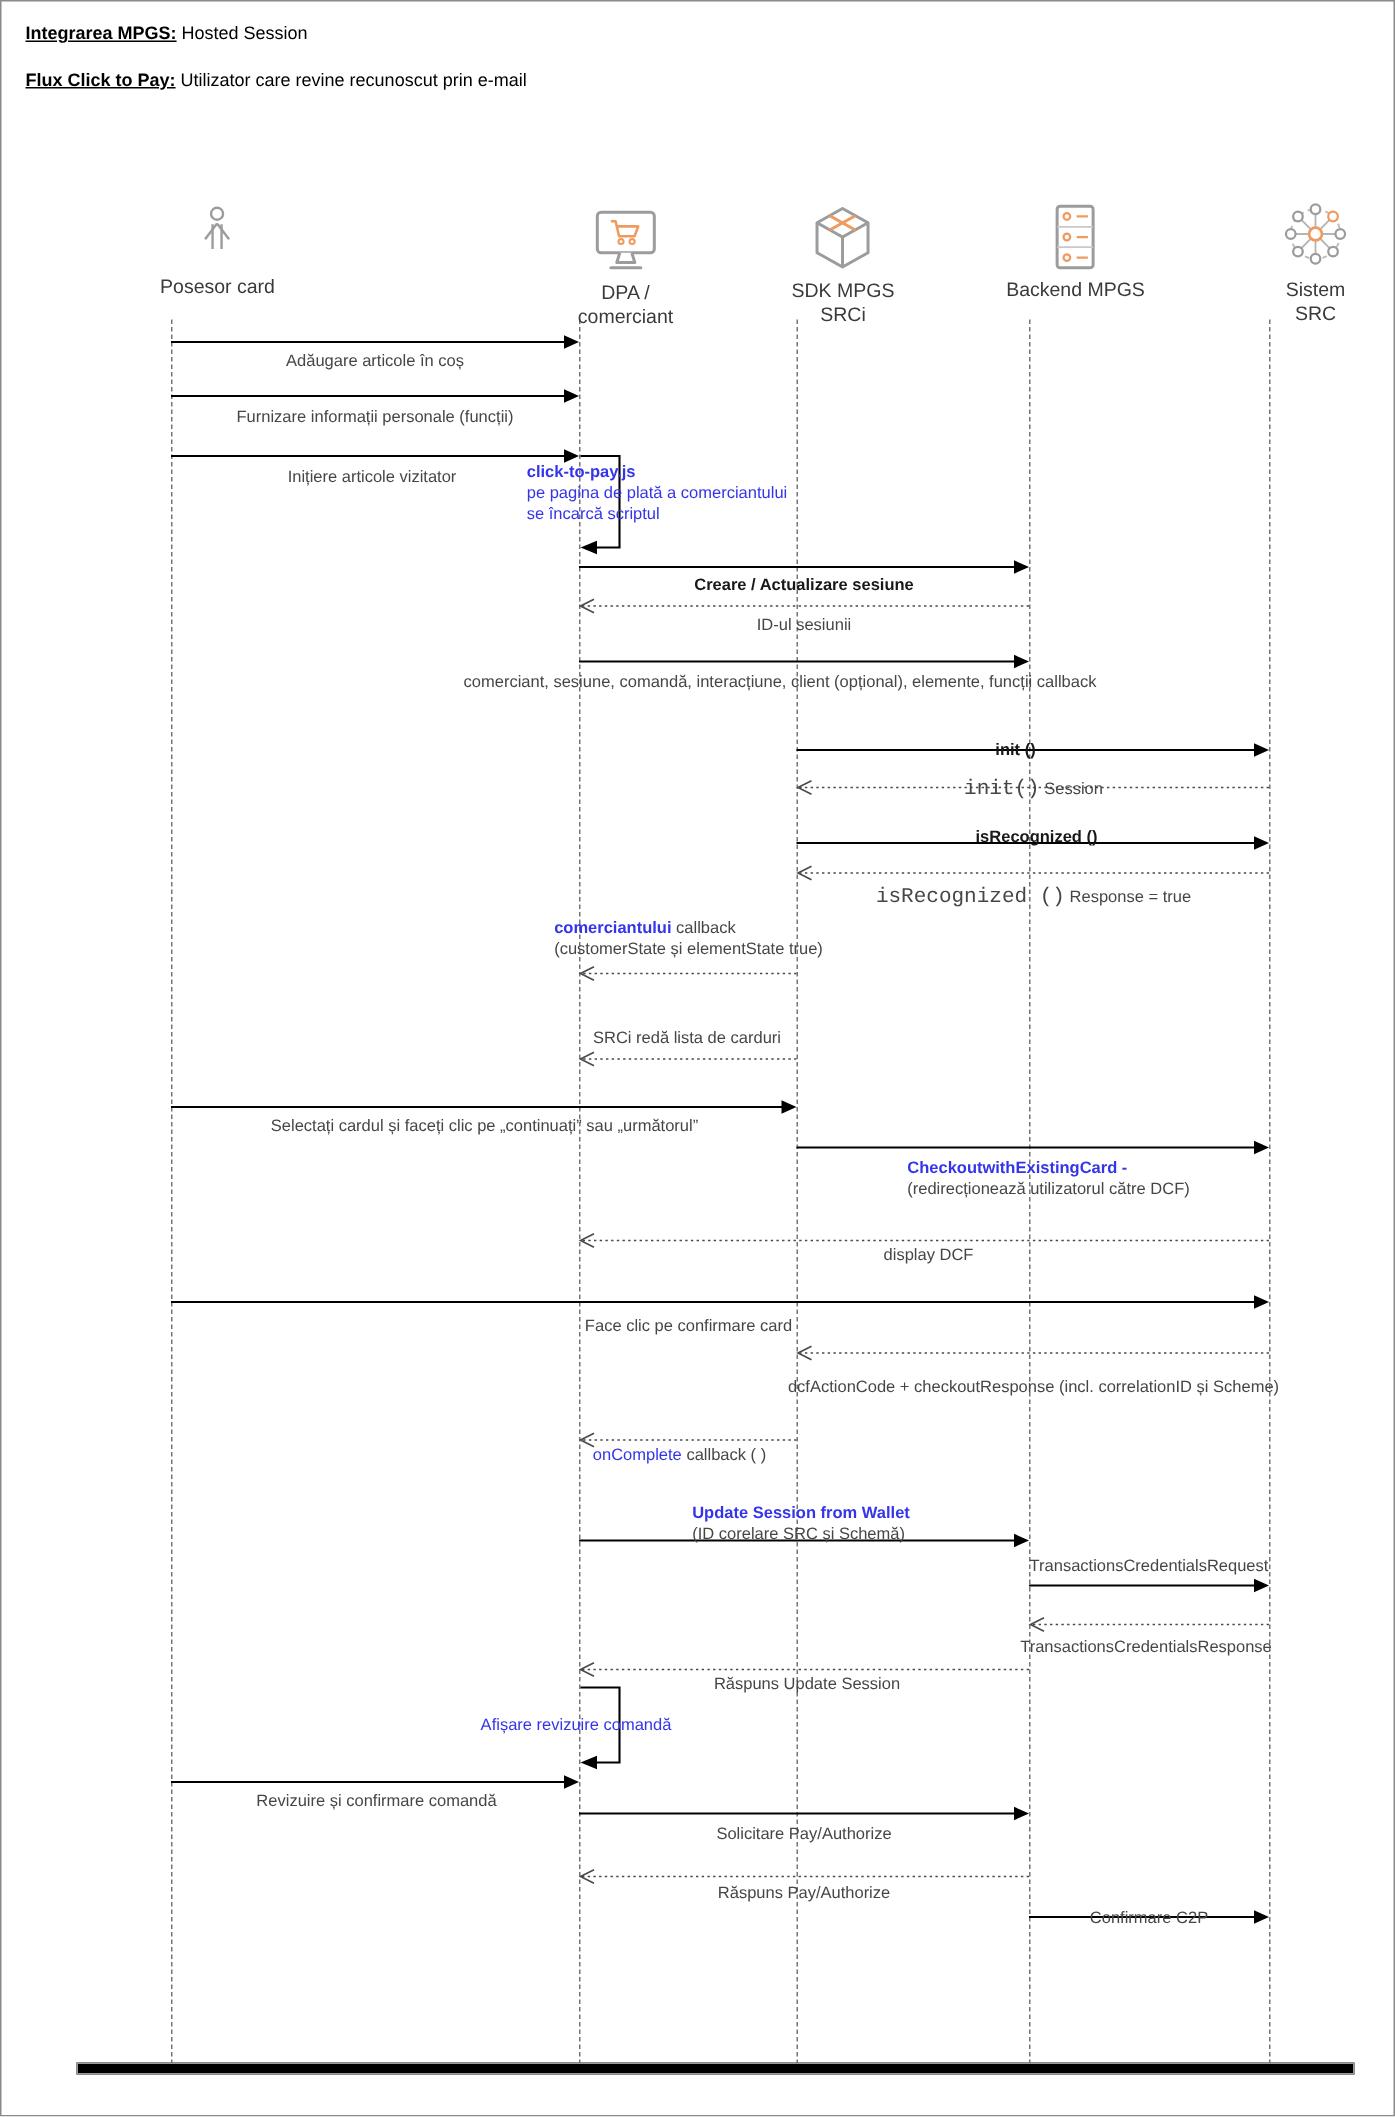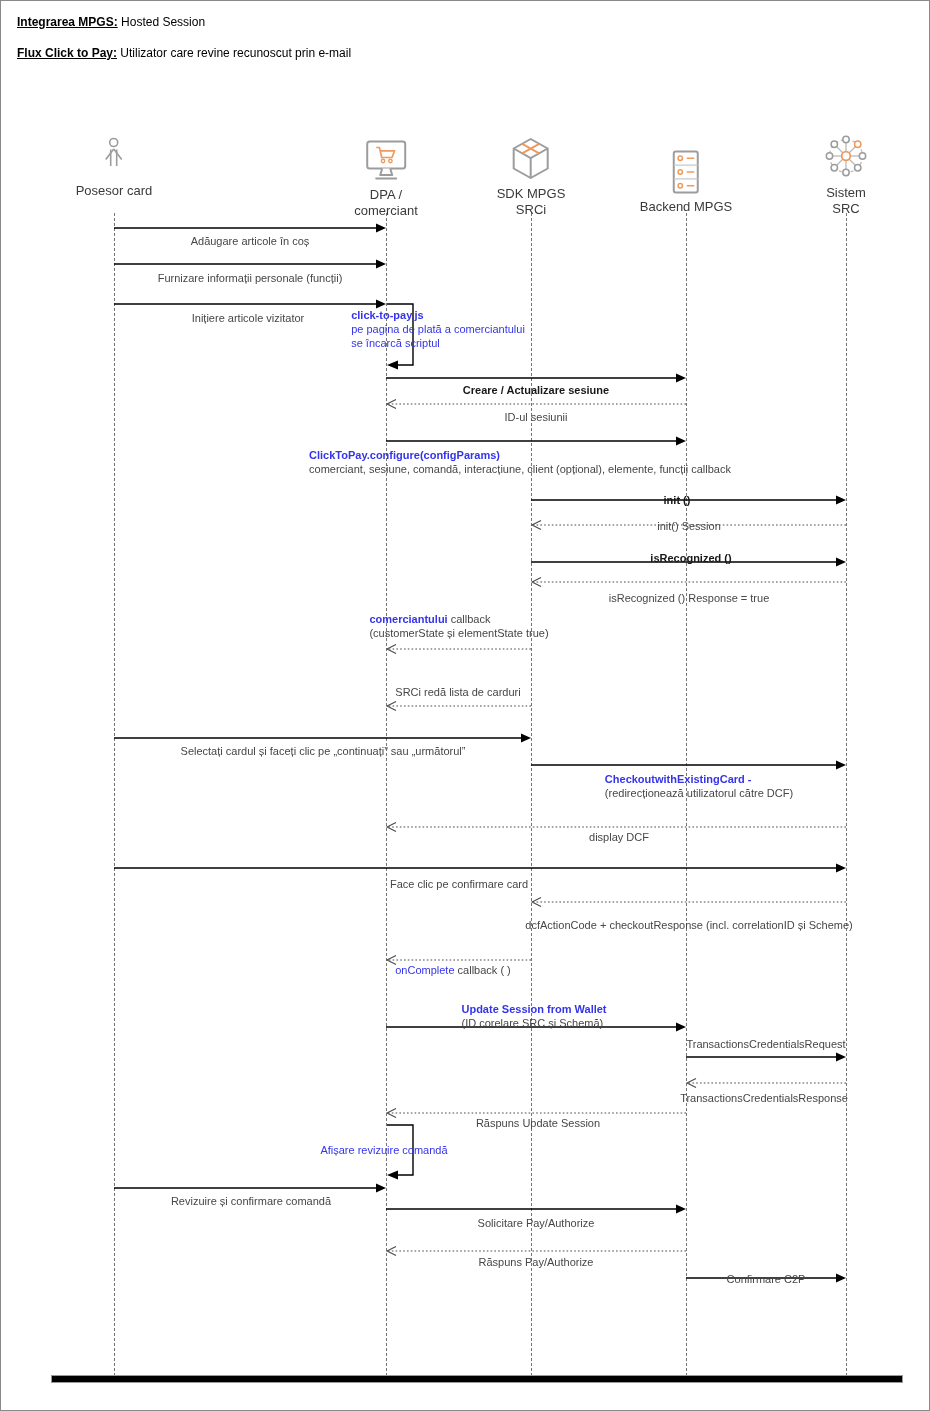--- a/index.html
+++ b/index.html
@@ -1,31 +1,31 @@
 <!DOCTYPE html>
 <html><head>
 <meta charset="utf-8">
 <style>
   html,body{margin:0;padding:0;background:#fff;}
   #page{position:relative;width:930px;height:1411px;background:#fff;border:1px solid #8a8a8a;box-sizing:border-box;overflow:hidden;font-family:"Liberation Sans",sans-serif;}
   .hdr{position:absolute;left:16px;top:14px;font-size:12px;color:#000;}
   .hdr .row{margin-bottom:17px;white-space:nowrap;}
   .hdr b{text-decoration:underline;}
   .lifeline{position:absolute;width:0;border-left:1px dashed #757575;}
-  .actor{position:absolute;transform:translateX(-50%);display:flex;flex-direction:column;align-items:center;}
+  .actor{position:absolute;transform:translateX(-50%);display:flex;flex-direction:column;align-items:center;margin-left:31px;}
   .actor-icon{display:block;line-height:0;}
   .actor-label{font-size:13px;color:#3a3a3a;text-align:center;line-height:16px;margin-top:5px;white-space:nowrap;}
   svg.msg{position:absolute;overflow:visible;}
   .sl{stroke:#000;stroke-width:1.4;fill:none;}
   .dl{stroke:#4a4a4a;stroke-width:1;stroke-dasharray:1.6 2.2;fill:none;}
   .oh{stroke:#4a4a4a;stroke-width:1.1;fill:none;}
   .msg-label{position:absolute;transform:translateX(-50%);text-align:left;font-size:11px;color:#464646;white-space:nowrap;line-height:14px;}
   .msg-label .b{font-weight:bold;color:#181818;}
   .msg-label .blue{color:#3434EB;}
-  .msg-label .mono{font-family:Liberation Sans, sans-serif;font-size:11px;}
+  .msg-label .mono{font-family:Liberation Mono, monospace;font-size:14px;}
   #bottom-bar{position:absolute;background:#000;border:1px solid #9a9a9a;}
 </style>
 </head>
 <body>
 
 <div id="page">
   <div class="hdr">
     <div class="row"><b>Integrarea MPGS:</b><span> Hosted Session</span></div>
     <div class="row"><b>Flux Click to Pay:</b><span> Utilizator care revine recunoscut prin e-mail</span></div>
   </div>
@@ -62,21 +62,21 @@
             <path d="M23 2 L40 11.5 V31.5 L23 41 L6 31.5 V11.5 Z" stroke="#9c9c9c" fill="#fff" stroke-width="2" stroke-linejoin="round"></path>
             <path d="M6 11.5 L23 21 L40 11.5 M23 21 V41" stroke="#9c9c9c" stroke-width="2" fill="none"></path>
             <path d="M14.5 6.8 L31.5 16.3 M31.5 6.8 L14.5 16.3" stroke="#EF9A5E" stroke-width="2" fill="none"></path>
           </svg></span>
         <div class="actor-label">
           <div>SDK MPGS</div>
           <div>SRCi</div>
         </div>
       </div>
       <div class="lifeline" style="left:685px;top:212px;height:1163px"></div>
-      <div class="actor" style="left:685px;top:149px">
+      <div class="actor" style="left:685px;top:135px">
         <span class="actor-icon"><svg width="34" height="44" viewBox="0 0 34 44">
             <rect x="5" y="1.5" width="24" height="41" rx="2" stroke="#9c9c9c" fill="#fff" stroke-width="2"></rect>
             <path d="M5 15.2 h24 M5 28.8 h24" stroke="#c9c9c9" stroke-width="1.2"></path>
             <circle cx="11.5" cy="8.3" r="2.2" stroke="#EF9A5E" fill="none" stroke-width="1.5"></circle>
             <path d="M18 8.3 h7.5" stroke="#EF9A5E" stroke-width="1.5"></path>
             <circle cx="11.5" cy="22" r="2.2" stroke="#EF9A5E" fill="none" stroke-width="1.5"></circle>
             <path d="M18 22 h7.5" stroke="#EF9A5E" stroke-width="1.5"></path>
             <circle cx="11.5" cy="35.7" r="2.2" stroke="#EF9A5E" fill="none" stroke-width="1.5"></circle>
             <path d="M18 35.7 h7.5" stroke="#EF9A5E" stroke-width="1.5"></path>
           </svg></span>
@@ -155,21 +155,20 @@
         <path d="M10 1.5 L1 6 L10 10.5" class="oh"></path>
       </svg>
       <div class="msg-label" style="left:535px;top:409px">
         <div class="ll"><span>ID-ul sesiunii</span></div>
       </div>
       <svg class="msg" style="left:385px;top:434px" width="301" height="12">
         <line x1="0" y1="6" x2="291" y2="6" class="sl"></line>
         <polygon points="290,1.5 300,6 290,10.5" fill="#000"></polygon>
       </svg>
       <div class="msg-label" style="left:519px;top:447px">
-        <div class="ll"><span class="b blue">ClickToPay.configure(configParams)</span></div>
         <div class="ll"><span>comerciant, sesiune, comandă, interacțiune, client (opțional), elemente, funcții callback</span></div>
       </div>
       <svg class="msg" style="left:530px;top:493px" width="316" height="12">
         <line x1="0" y1="6" x2="306" y2="6" class="sl"></line>
         <polygon points="305,1.5 315,6 305,10.5" fill="#000"></polygon>
       </svg>
       <div class="msg-label" style="left:676px;top:492px">
         <div class="ll"><span class="b">init ()</span></div>
       </div>
       <svg class="msg" style="left:530px;top:518px" width="316" height="12">

